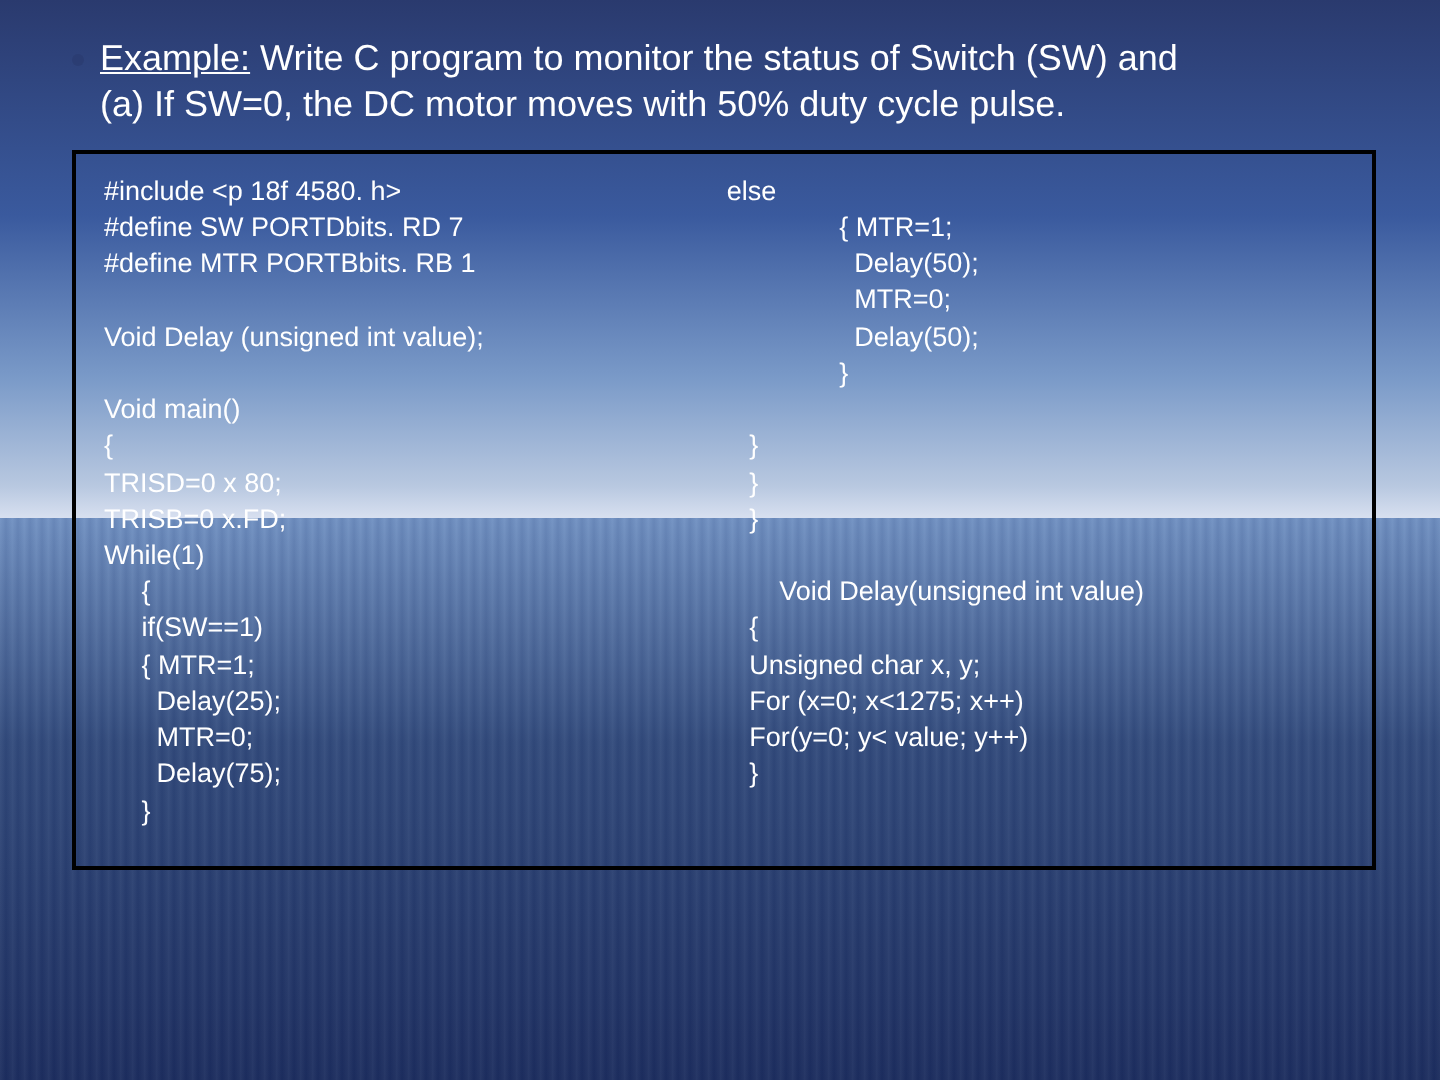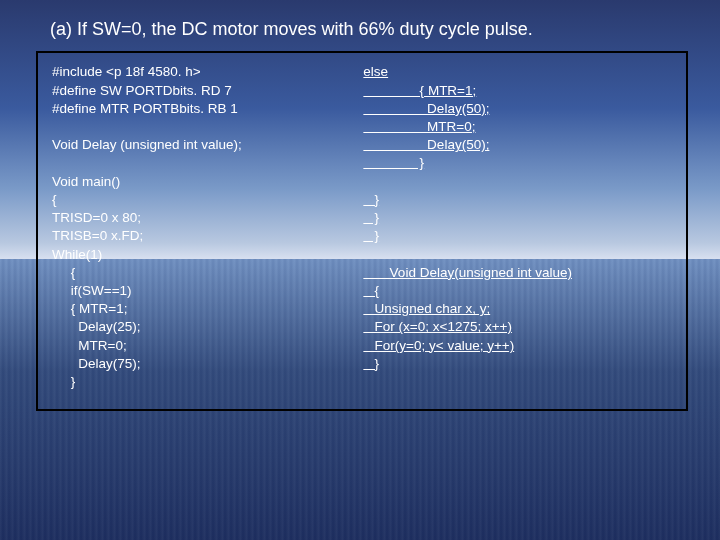--- a/index.html
+++ b/index.html
@@ -59,39 +59,41 @@
   .col-left {
     flex: 0 0 48%;
     white-space: pre;
     font-family: "Segoe UI", Tahoma, Verdana, sans-serif;
   }
   .col-right {
     flex: 1;
     white-space: pre;
     font-family: "Segoe UI", Tahoma, Verdana, sans-serif;
     padding-left: 8px;
-    text-decoration: underline;
   }
   .bullet-dot {
     display: inline-block;
     width: 6px; height: 6px;
     background: #2a3a6e;
     border-radius: 50%;
     margin-right: 8px;
     vertical-align: middle;
     opacity: 0.6;
   }
 </style>
 </head>
 <body>
 <div class="bg-water"></div>
 
 <div class="slide">
   <div class="title">
-    <div style="padding-left:14px;">(a) If SW=0, the DC motor moves with 66% duty cycle pulse.</div>
+    <div>
+      <span class="bullet-dot"></span><span class="u">Example:</span><span> Write C program to monitor the status of Switch (SW) and</span>
+    </div>
+    <div style="padding-left:14px;">(a) If SW=0, the DC motor moves with 50% duty cycle pulse.</div>
   </div>
 
   <div class="code-box">
     <div class="col-left">#include &lt;p 18f 4580. h&gt;
 #define SW PORTDbits. RD 7
 #define MTR PORTBbits. RB 1
 
 Void Delay (unsigned int value);
 
 Void main()

